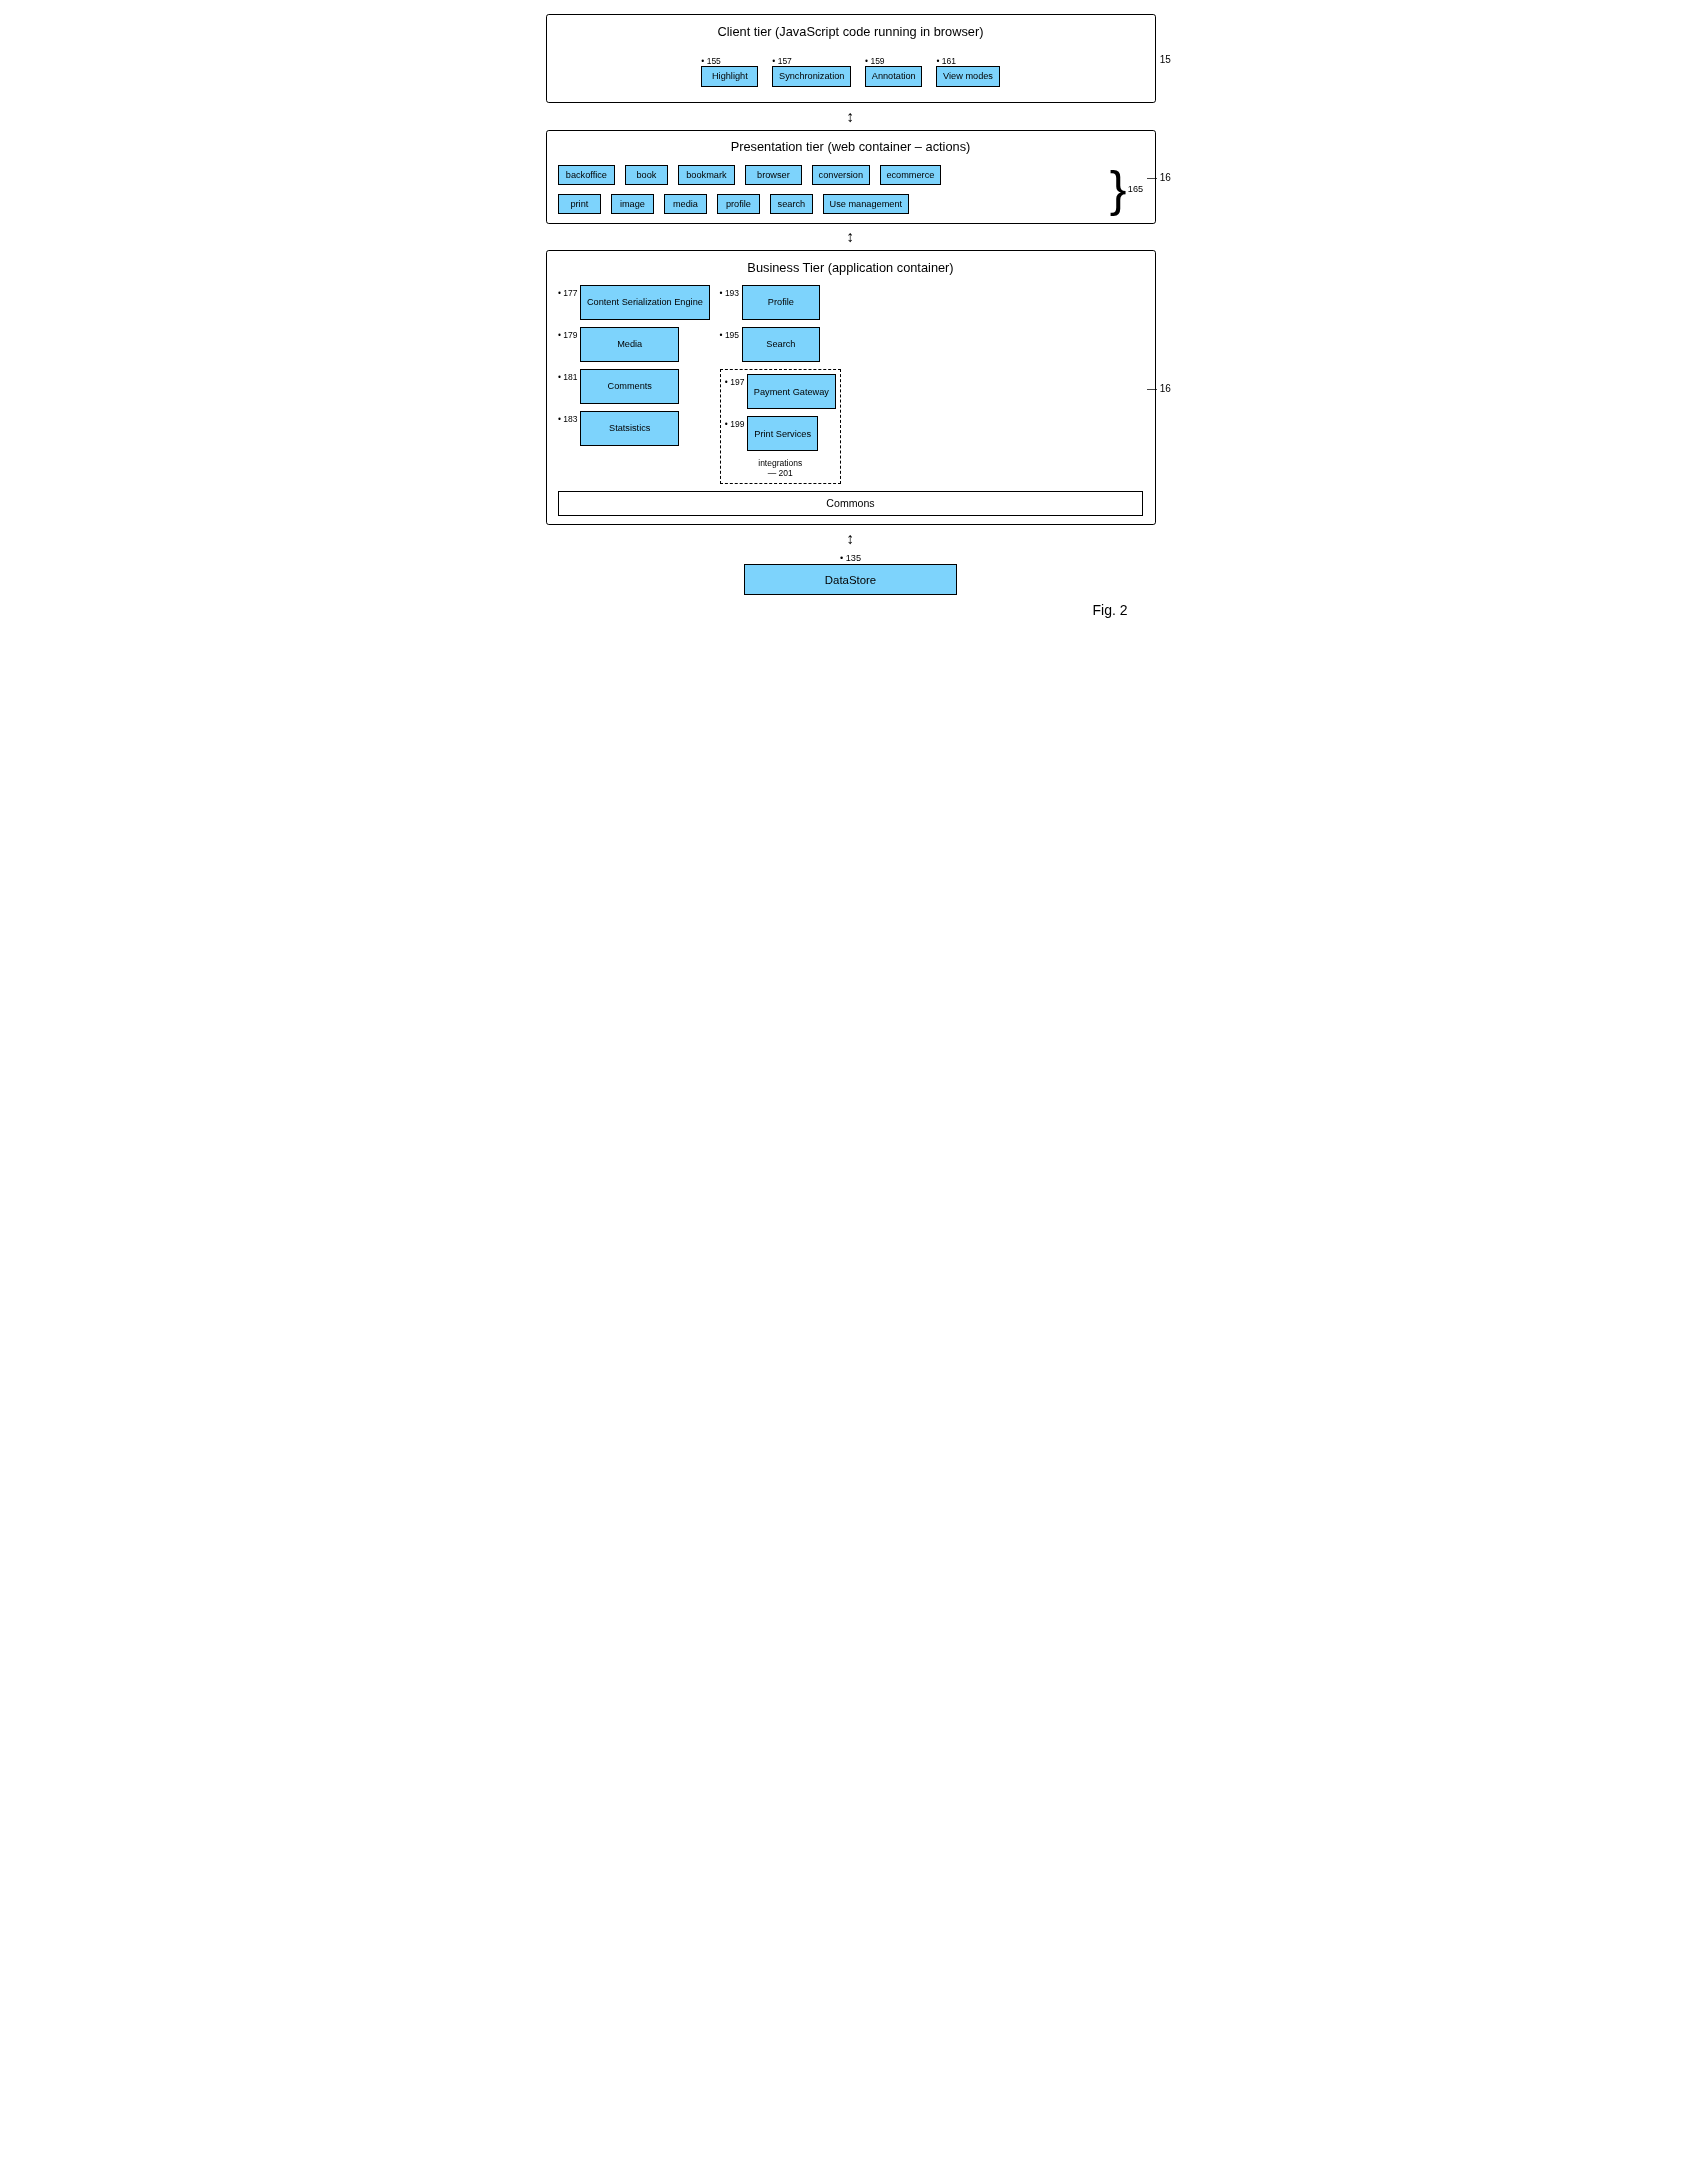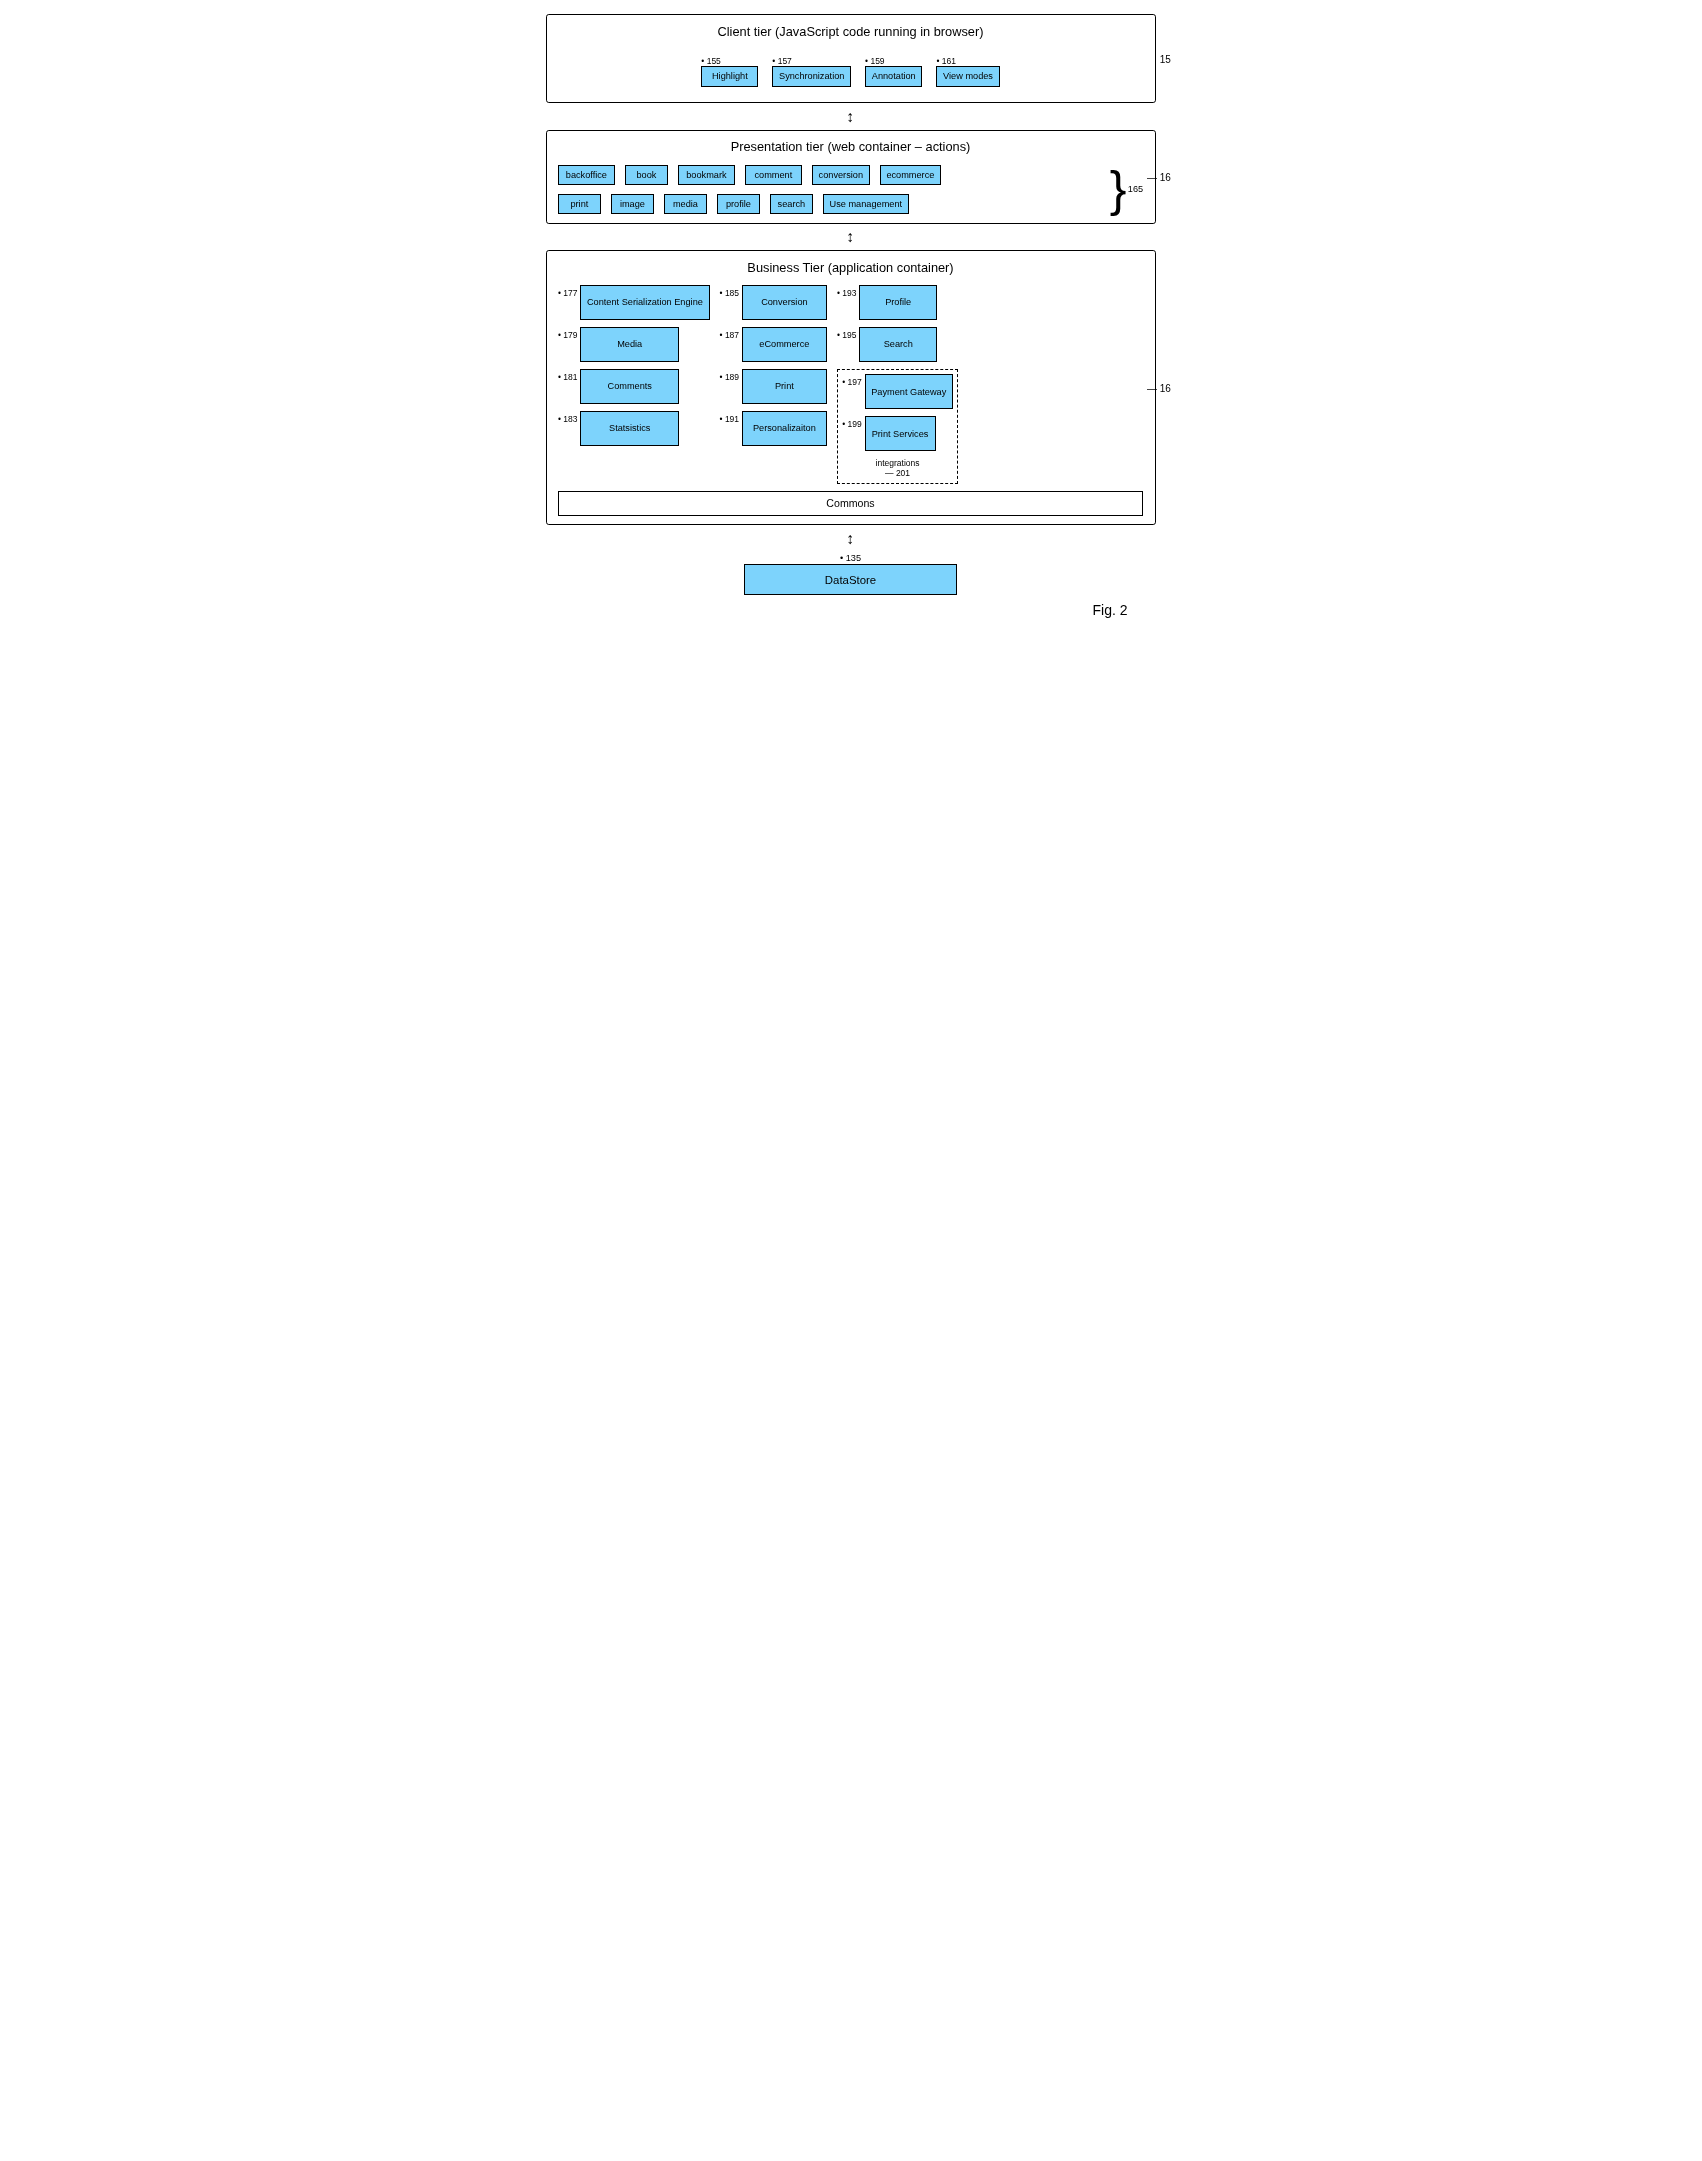--- a/index.html
+++ b/index.html
@@ -192,21 +192,21 @@
     <div class="tier-box">
       <div class="tier-title">Presentation tier (web container – actions)</div>
 
       <div style="display:flex; flex-direction:row; align-items:center; gap:4.3px;">
         <div class="presentation-tier-content" style="flex:1;">
 
           <div class="presentation-row">
             <div class="component-box" style="min-width:57px;">backoffice</div>
             <div class="component-box" style="min-width:43px;">book</div>
             <div class="component-box" style="min-width:57px;">bookmark</div>
-            <div class="component-box" style="min-width:57px;">comment</div>
+            <div class="component-box" style="min-width:57px;">browser</div>
             <div class="component-box" style="min-width:57px;">conversion</div>
             <div class="component-box" style="min-width:57px;">ecommerce</div>
           </div>
 
           <div class="presentation-row">
             <div class="component-box" style="min-width:43px;">print</div>
             <div class="component-box" style="min-width:43px;">image</div>
             <div class="component-box" style="min-width:43px;">media</div>
             <div class="component-box" style="min-width:43px;">profile</div>
             <div class="component-box" style="min-width:43px;">search</div>
@@ -248,38 +248,20 @@
           <div class="biz-cell">
             <span class="ref-tick">• 181</span>
             <div class="component-box" style="min-width:99px; min-height:35px; display:flex; align-items:center; justify-content:center;">Comments</div>
           </div>
           <div class="biz-cell">
             <span class="ref-tick">• 183</span>
             <div class="component-box" style="min-width:99px; min-height:35px; display:flex; align-items:center; justify-content:center;">Statsistics</div>
           </div>
         </div>
 
-        <div class="biz-col">
-          <div class="biz-cell">
-            <span class="ref-tick">• 185</span>
-            <div class="component-box" style="min-width:85px; min-height:35px; display:flex; align-items:center; justify-content:center;">Conversion</div>
-          </div>
-          <div class="biz-cell">
-            <span class="ref-tick">• 187</span>
-            <div class="component-box" style="min-width:85px; min-height:35px; display:flex; align-items:center; justify-content:center;">eCommerce</div>
-          </div>
-          <div class="biz-cell">
-            <span class="ref-tick">• 189</span>
-            <div class="component-box" style="min-width:85px; min-height:35px; display:flex; align-items:center; justify-content:center;">Print</div>
-          </div>
-          <div class="biz-cell">
-            <span class="ref-tick">• 191</span>
-            <div class="component-box" style="min-width:85px; min-height:35px; display:flex; align-items:center; justify-content:center;">Personalizaiton</div>
-          </div>
-        </div>
 
         <div class="biz-col">
 
           <div class="biz-cell">
             <span class="ref-tick">• 193</span>
             <div class="component-box" style="min-width:78px; min-height:35px; display:flex; align-items:center; justify-content:center;">Profile</div>
           </div>
           <div class="biz-cell">
             <span class="ref-tick">• 195</span>
             <div class="component-box" style="min-width:78px; min-height:35px; display:flex; align-items:center; justify-content:center;">Search</div>

